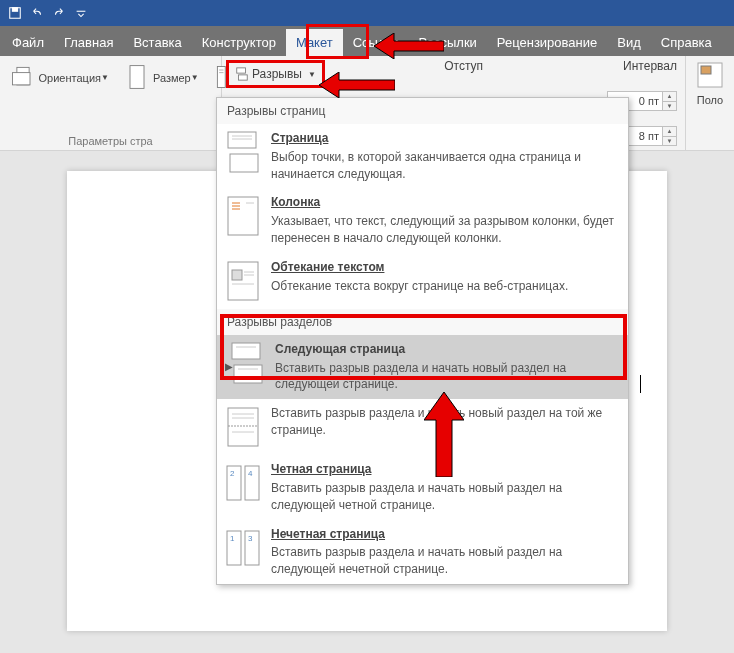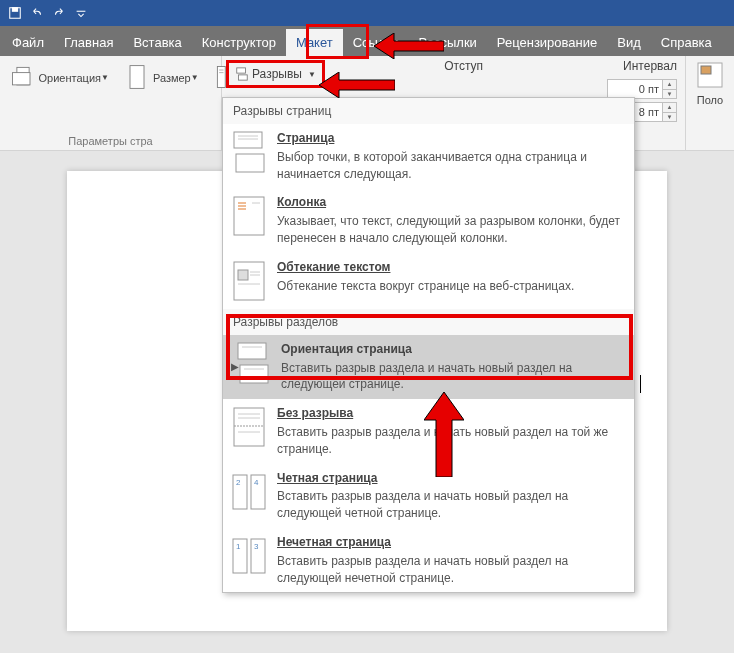--- a/index.html
+++ b/index.html
@@ -15,30 +15,30 @@
 .rgroup-row{display:flex;align-items:flex-start}
 .rbtn{display:flex;flex-direction:row;align-items:center;padding:2px 6px;font-size:11px;color:#444;cursor:pointer;line-height:1.3}
 .rbtn .ricon{width:32px;height:32px;display:flex;align-items:center;justify-content:center;margin-bottom:3px}
 .rbtn .ricon svg{width:28px;height:28px}
 .rgroup-title{font-size:11px;color:#777;margin-top:auto;padding-bottom:3px}
 .breaks-btn{display:flex;align-items:center;height:24px;padding:0 6px;font-size:12px;color:#444;background:#f3f3f3;cursor:pointer;border:3px solid #e60000;box-sizing:border-box;height:28px}
 .breaks-btn svg{width:14px;height:14px;margin-right:3px}
 .redbox-maket{position:absolute;left:306px;top:24px;width:63px;height:35px;border:3px solid #e60000;pointer-events:none;z-index:20}
 .arrow{position:absolute;z-index:21}
 .arrow svg{display:block}
-.spin-section{display:flex;flex-direction:column;gap:0;padding:3px 8px 0 0;font-size:12px}
+.spin-section{display:flex;flex-direction:column;gap:12px;padding:3px 8px 0 0;font-size:12px}
 .spin-labels{display:flex;gap:140px;margin-bottom:6px;color:#444;font-size:12px}
 .spinrow{display:flex;align-items:center;justify-content:flex-end;margin-bottom:3px}
 .spinbox{border:1px solid #c0c0c0;background:#fff;width:56px;height:20px;display:flex;align-items:center;justify-content:flex-end;font-size:11px;padding-right:3px;color:#444}
 .spinctl{border:1px solid #c0c0c0;border-left:none;width:14px;height:20px;display:flex;flex-direction:column}
 .spinctl div{flex:1;display:flex;align-items:center;justify-content:center;font-size:6px;color:#666;cursor:pointer}
 .spinctl div:first-child{border-bottom:1px solid #c0c0c0}
 .position-btn{padding:3px 8px;font-size:11px;color:#444;display:flex;flex-direction:column;align-items:center}
 .position-btn .ricon{width:32px;height:32px;display:flex;align-items:center;justify-content:center;margin-bottom:3px}
-.dropdown{position:absolute;left:222px;top:97px;width:413px;background:#fff;border:1px solid #c0c0c0;box-shadow:2px 2px 6px rgba(0,0,0,0.25);z-index:15}
+.dropdown{position:absolute;left:216px;top:97px;width:413px;background:#fff;border:1px solid #c0c0c0;box-shadow:2px 2px 6px rgba(0,0,0,0.25);z-index:15}
 .dd-header{font-size:12px;color:#555;padding:6px 10px;background:#f8f8f8}
 .dd-item{display:flex;padding:6px 8px;cursor:pointer}
 .dd-item.highlighted{background:#d0d0d0}
 .dd-icon{width:36px;height:44px;flex-shrink:0;margin-right:10px;display:flex;align-items:center;justify-content:center}
 .dd-icon svg{width:34px;height:42px}
 .dd-text{flex:1;font-size:12px;color:#555;line-height:1.4}
 .dd-title{font-weight:bold;color:#444;text-decoration:underline;margin-bottom:2px}
 .dd-title.nul{text-decoration:none}
 .redbox-nextpage{position:absolute;left:3px;top:216px;width:407px;height:66px;border:4px solid #e60000;pointer-events:none;z-index:16}
 .doc-area{position:absolute;left:0;top:151px;right:0;bottom:0;background:#e6e6e6}
@@ -258,37 +258,36 @@
     <span style="width:6px;color:#555;font-size:10px;align-self:center;margin-right:-2px">▶</span>
     <div class="dd-icon">
         <svg viewBox="0 0 34 42">
           <rect x="2" y="1" width="28" height="16" fill="#fff" stroke="#999"></rect>
           <rect x="4" y="23" width="28" height="18" fill="#fff" stroke="#999"></rect>
           <line x1="6" y1="5" x2="26" y2="5" stroke="#ccc"></line>
           <line x1="8" y1="27" x2="28" y2="27" stroke="#ccc"></line>
         </svg>
       </div>
     <div class="dd-text">
-      <div class="dd-title nul" style="font-weight:bold;text-decoration:none">Ориентация страница</div>
+      <div class="dd-title nul" style="font-weight:bold;text-decoration:none">Следующая страница</div>
       <div>Вставить разрыв раздела и начать новый раздел на следующей странице.</div>
     </div>
   </div>
 
   <div class="dd-item">
     <div class="dd-icon">
         <svg viewBox="0 0 34 42">
           <rect x="2" y="2" width="30" height="38" fill="#fff" stroke="#999"></rect>
           <line x1="6" y1="8" x2="28" y2="8" stroke="#ccc"></line>
           <line x1="6" y1="12" x2="28" y2="12" stroke="#ccc"></line>
           <line x1="2" y1="20" x2="32" y2="20" stroke="#999" stroke-dasharray="2 1"></line>
           <line x1="6" y1="26" x2="28" y2="26" stroke="#ccc"></line>
         </svg>
       </div>
     <div class="dd-text">
-      <div class="dd-title">Без разрыва</div>
       <div>Вставить разрыв раздела и начать новый раздел на той же странице.</div>
     </div>
   </div>
 
   <div class="dd-item">
     <div class="dd-icon">
         <svg viewBox="0 0 34 42">
           <rect x="1" y="4" width="14" height="34" fill="#fff" stroke="#999"></rect>
           <rect x="19" y="4" width="14" height="34" fill="#fff" stroke="#999"></rect>
           <text x="4" y="14" font-size="8" fill="#5a8ac0">2</text>

